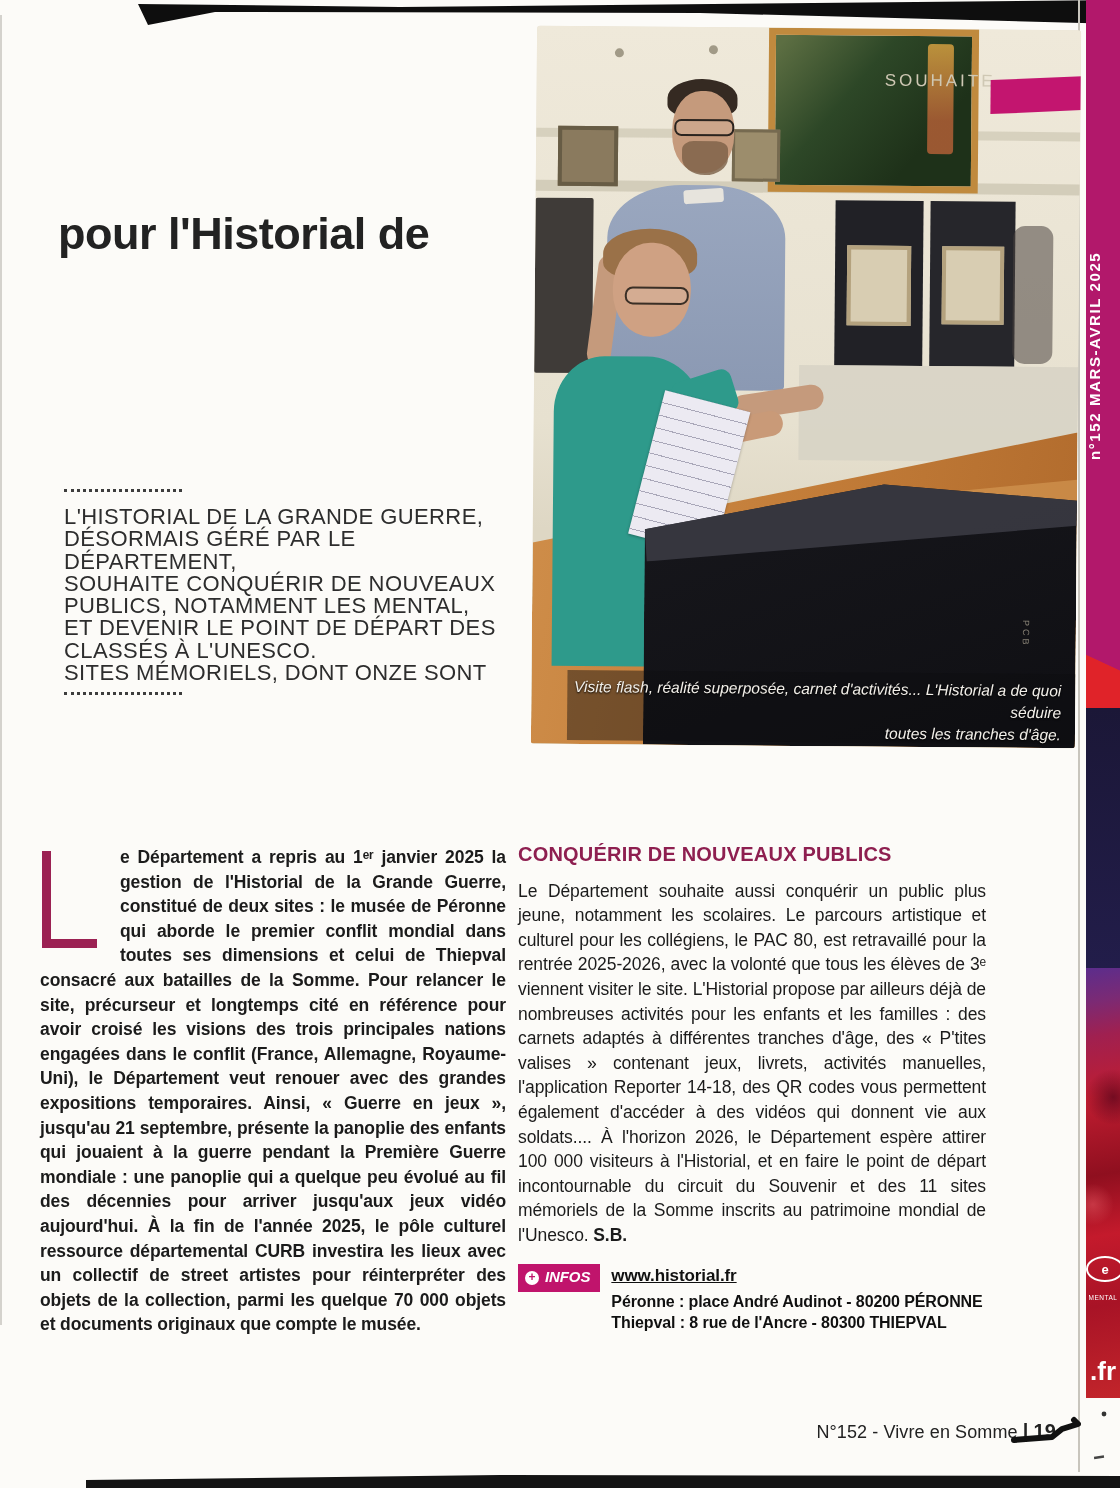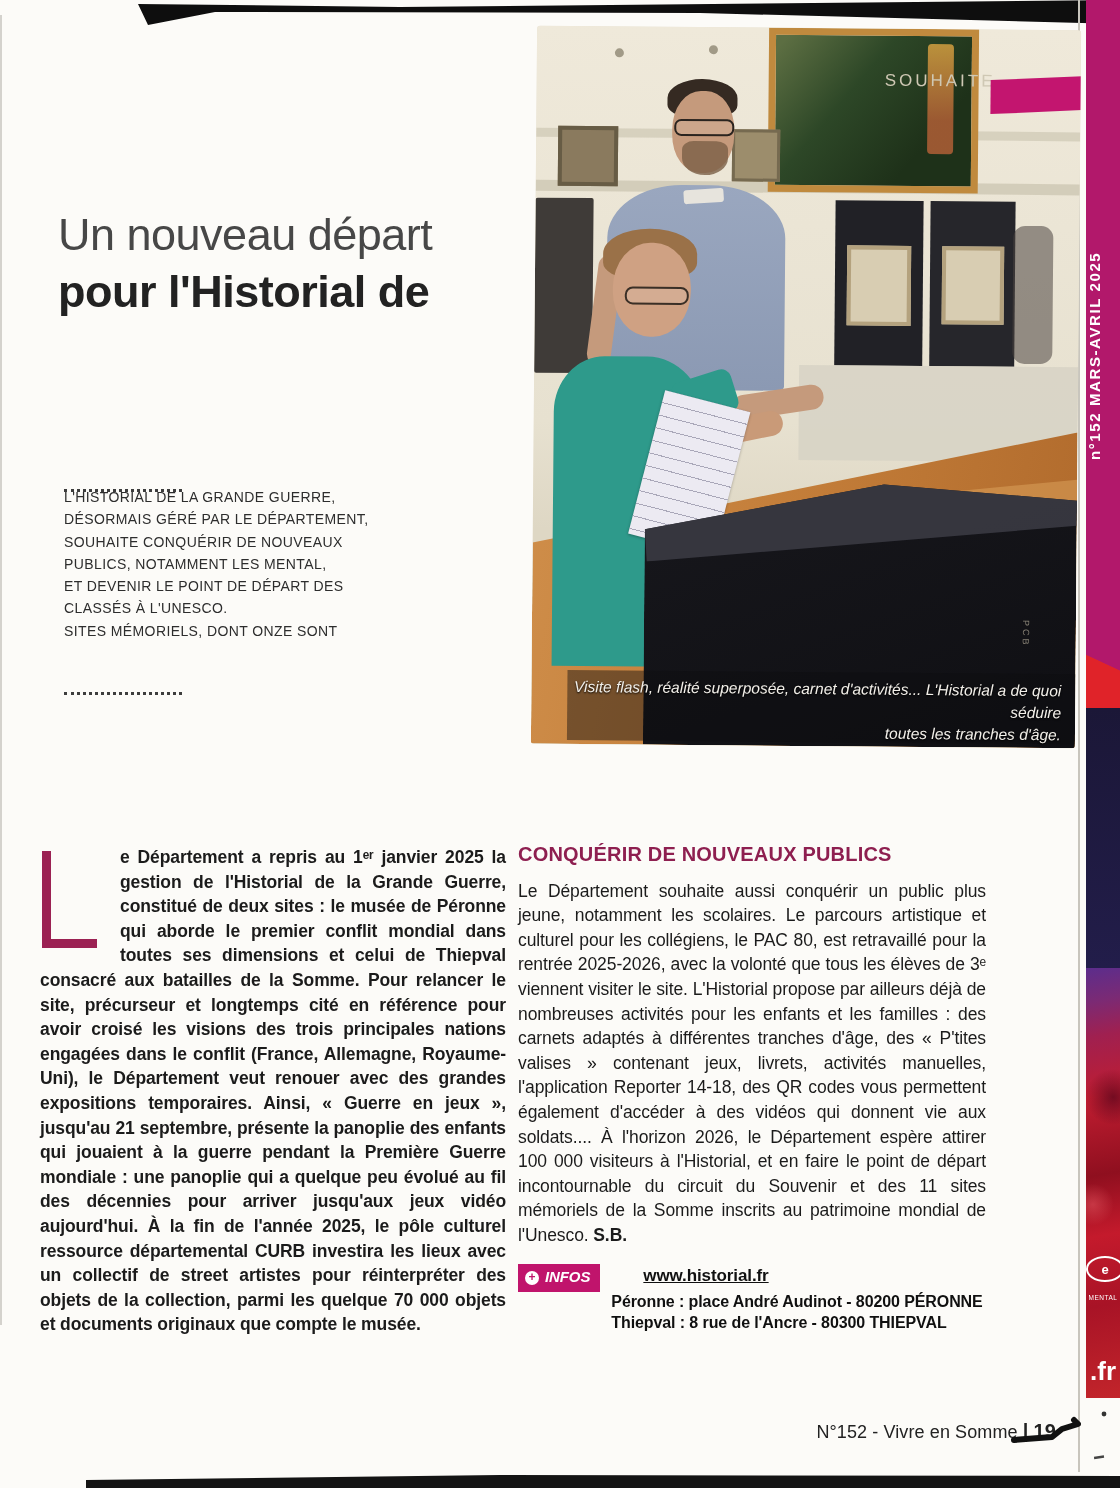--- a/index.html
+++ b/index.html
@@ -15,41 +15,41 @@
   .edge-left { left:0; top:15px; width:2px; height:1310px; background:#b3b0aa; opacity:.55; }
   .page-edge-line { left:1078px; top:0; width:2px; height:1472px; background:#c8c5bd; }
 
   
   .title { left:58px; top:206px; width:480px; }
   .t-light { font-size:45px; font-weight:300; color:#474747; letter-spacing:-.5px; line-height:58px; }
   .t-bold  { font-size:45px; font-weight:800; color:#222;    letter-spacing:-.5px; line-height:56px; }
 
   .dots { width:118px; border-top:3px dotted #3d3d3d; height:0; }
   .dots-top { left:64px; top:489px; } .dots-bottom { left:64px; top:692px; }
-  .intro { left:64px; top:486px; width:470px; font-size:14px; line-height:22.3px;
+  .intro { left:64px; top:506px; width:470px; font-size:22px; line-height:22.3px;
            letter-spacing:.4px; color:#2d2d2d; }
 
   
   .col { top:845px; text-align:justify; font-size:17.5px; line-height:24.6px; letter-spacing:-.1px; color:#1b1b1b; }
   .col p { margin:0; }
   .col1 { left:40px; width:466px;font-weight:bold; }
   .col2 { left:518px; width:468px; top:842px; }
   .col2 h2 { margin:0 0 12px 0; font-size:20px; font-weight:800; color:#8e1f50; letter-spacing:.2px; text-align:left; }
   .author { font-weight:800; }
   .dropcap { float:left; width:66px; height:96px; margin:6px 12px 0 2px; }
   .dropcap-shape { width:46px; height:88px; border-left:9px solid #9b2153; border-bottom:9px solid #9b2153; }
 
   
   .infos { margin-top:16px; display:flex; gap:11px; text-align:left; }
   .infos-badge { flex:0 0 auto; background:#c0146c; color:#fff; height:24px; padding:2px 10px 2px 7px;
                  display:flex; align-items:center; gap:6px; font-size:15px; font-weight:700; font-style:italic; }
   .badge-plus { width:14px; height:14px; border-radius:50%; background:#fff; color:#c0146c;
                 display:inline-flex; align-items:center; justify-content:center;
                 font-size:12px; font-weight:900; font-style:normal; }
-  .infos-url { font-weight:700; font-size:17px; text-decoration:underline; color:#101010; margin-bottom:3px;margin-left:32px; }
+  .infos-url { font-weight:700; font-size:17px; text-decoration:underline; color:#101010; margin-bottom:3px; }
   .infos-line { font-weight:700; font-size:16px; line-height:21px; color:#101010; }
 
   
   .footer { left:690px; top:1420px; width:366px; text-align:right; font-size:18px; color:#222; letter-spacing:.1px; }
   .footer .pg { font-weight:800; font-size:20px; }
   .footer-arrow { left:1008px; top:1410px; }
 
   
   .photo { left:534px; top:28px; width:544px; height:718px; background:#e9e3d3; overflow:hidden;
            transform:rotate(.5deg); border-radius:3px; }
@@ -125,21 +125,20 @@
 <body>
 
 <div class="sheet">
 
   <div class="abs edge-top"></div>
   <div class="abs edge-bottom"></div>
   <div class="abs edge-left"></div>
   <div class="abs page-edge-line"></div>
 
   <div class="abs title">
-    <div class="t-light">Un nouveau départ</div>
     <div class="t-bold">pour l'Historial de</div>
   </div>
 
   <div class="abs dots dots-top"></div>
   <div class="abs intro">
     <div>L'HISTORIAL DE LA GRANDE GUERRE,</div>
     <div>DÉSORMAIS GÉRÉ PAR LE DÉPARTEMENT,</div>
     <div>SOUHAITE CONQUÉRIR DE NOUVEAUX</div>
     <div>PUBLICS, NOTAMMENT LES MENTAL,</div>
     <div>ET DEVENIR LE POINT DE DÉPART DES</div>

